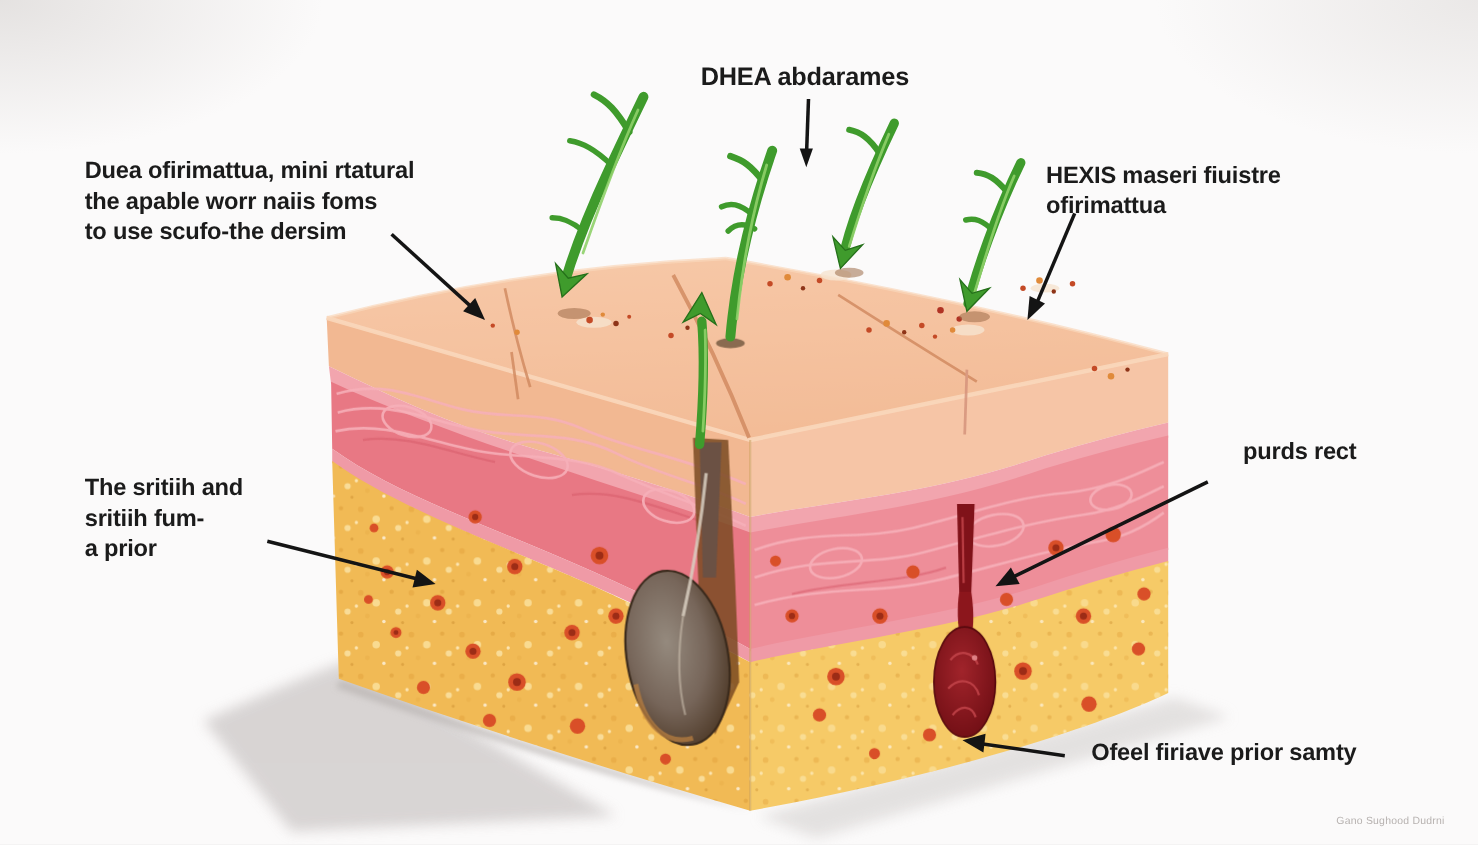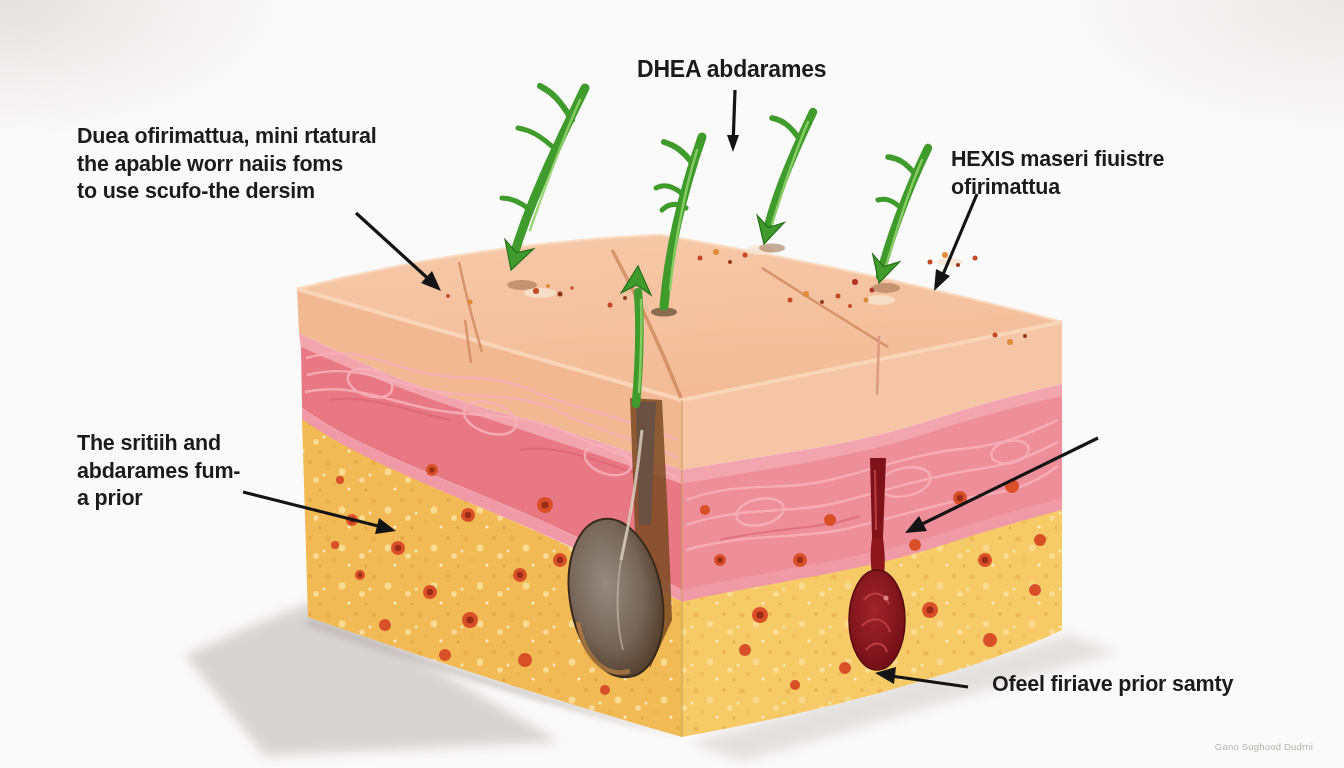--- a/index.html
+++ b/index.html
@@ -288,37 +288,38 @@
     <path d="M441,291 L421,283 L432,271 Z"></path>
     <path d="M934,291 L936,269 L950,276 Z"></path>
     <path d="M396,531 L375,534 L379,518 Z"></path>
     <path d="M905,533 L919,516 L927,531 Z"></path>
     <path d="M875,673 L896,667 L894,684 Z"></path>
   </g>
 </svg>
 
 <div class="lbl lbl-center" style="left:637px;top:56px">DHEA abdarames</div>
 
-<div class="lbl" style="left:77px;top:123px">
+<div class="lbl" style="left:77px;top:142px">
   <div>Duea ofirimattua, mini rtatural</div>
   <div>the apable worr naiis foms</div>
   <div>to use scufo-the dersim</div>
 </div>
 
 <div class="lbl" style="left:951px;top:146px">
   <div>HEXIS maseri fiuistre</div>
   <div>ofirimattua</div>
 </div>
 
 <div class="lbl" style="left:77px;top:430px">
   <div>The sritiih and</div>
-  <div>abdarames fum-</div>
+  <div>sritiih fum-</div>
   <div>a prior</div>
 </div>
 
 <div class="lbl" style="left:1130px;top:397px">
+  <div>purds rect</div>
 </div>
 
 <div class="lbl" style="left:992px;top:671px">Ofeel firiave prior samty</div>
 
 <div class="watermark">Gano Sughood Dudrni</div>
 
 </div>
 
 </body></html>

